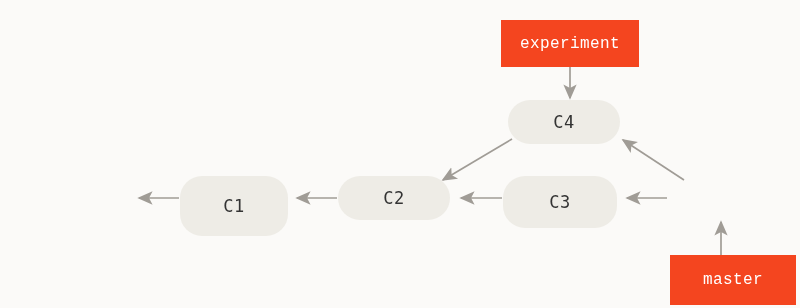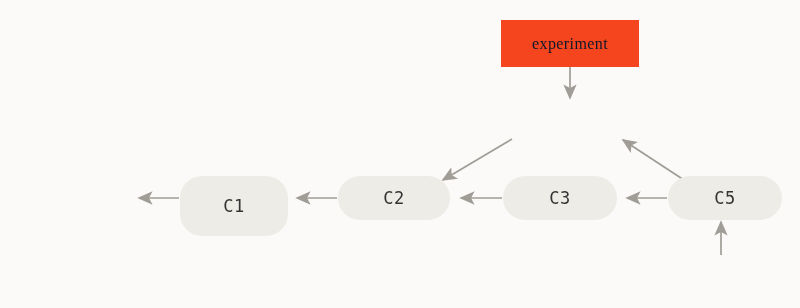--- a/index.html
+++ b/index.html
@@ -43,23 +43,23 @@
   }
   .branch-box {
     position: absolute;
     background: #f4451f;
     display: flex;
     align-items: center;
     justify-content: center;
     box-sizing: border-box;
   }
   .branch-label {
-    font-family: Liberation Serif, serif;
+    font-family: Liberation Mono, monospace;
     font-size: 16px;
-    color: #0f172a;
+    color: #ffffff;
     letter-spacing: 0.4px;
     line-height: 1;
   }
 </style>
 </head>
 <body>
 
 <div id="diagram">
 
   <svg id="edges" viewBox="0 0 800 308" width="800" height="308" xmlns="http://www.w3.org/2000/svg">
@@ -104,27 +104,30 @@
 
 
   <div class="commit-node" style="left:180px; top:176px; width:108px; height:60px;">
     <span class="commit-label">C1</span>
   </div>
 
   <div class="commit-node" style="left:338px; top:176px; width:112px; height:44px;">
     <span class="commit-label">C2</span>
   </div>
 
-  <div class="commit-node" style="left:503px; top:176px; width:114px; height:44px;">
+  <div class="commit-node" style="left:503px; top:176px; width:114px; height:52px;">
     <span class="commit-label">C3</span>
   </div>
 
+  <div class="commit-node" style="left:508px; top:100px; width:112px; height:44px;">
+    <span class="commit-label">C4</span>
+  </div>
 
-  <div class="commit-node" style="left:668px; top:176px; width:114px; height:44px;">
-    <span class="commit-label">C5</span>
-  </div>
 
   <div class="branch-box" style="left:501px; top:20px; width:138px; height:47px;">
     <span class="branch-label">experiment</span>
   </div>
 
+  <div class="branch-box" style="left:670px; top:255px; width:126px; height:50px;">
+    <span class="branch-label">master</span>
+  </div>
 
 </div>
 
 </body></html>

